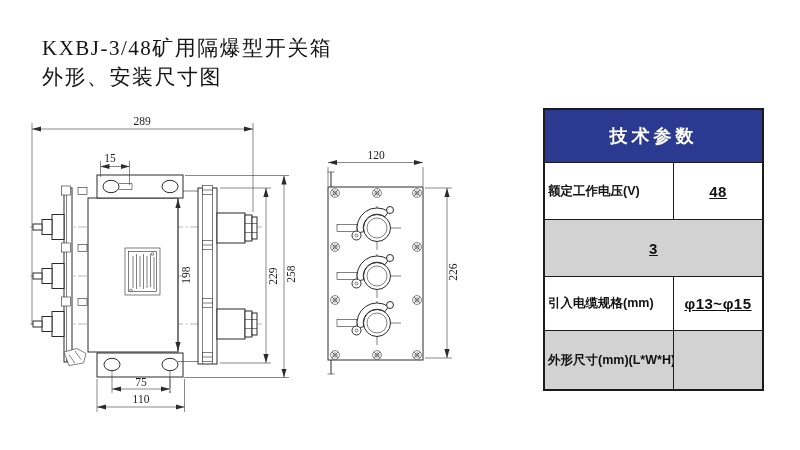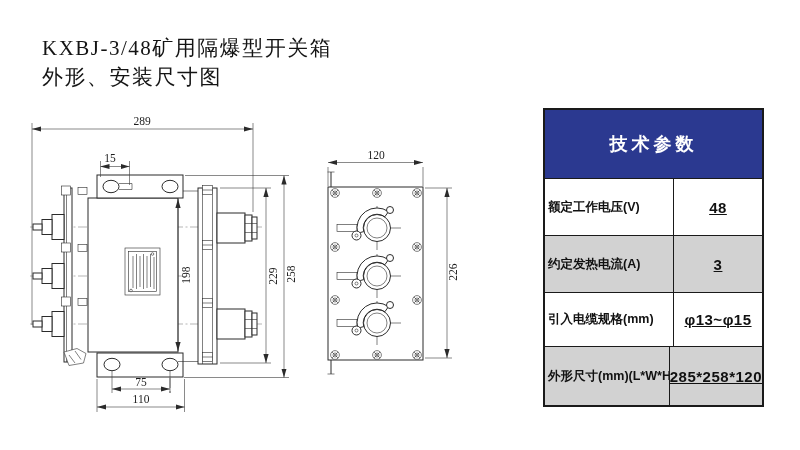--- a/index.html
+++ b/index.html
@@ -24,21 +24,21 @@
   .cl {stroke:#6a6a6a;stroke-width:.5;fill:none;stroke-dasharray:9 2.5 2 2.5;}
   .dt {fill:#1c1c1c;font-family:"Liberation Serif","DejaVu Serif",serif;
        font-size:11.5px;text-anchor:middle;}
   #ar path{fill:#2b2b2b;}
   
   .params{
     position:absolute;left:543px;top:108px;width:221px;
     border:2px solid #1a1a1a;background:#fff;box-sizing:border-box;
   }
   .params .hdr{
-    height:68px;background:var(--table-header-bg,#2b3990);color:#fff;
+    height:52px;background:var(--table-header-bg,#2b3990);color:#fff;
     display:flex;align-items:center;justify-content:center;
     font-size:18px;font-weight:bold;letter-spacing:4px;
   }
   .prow{display:flex;height:56px;border-top:1.5px solid #1a1a1a;background:#fff;}
   .prow:nth-of-type(4){height:53px;}
   .prow:nth-of-type(5){height:58px;}
   .prow.alt{background:var(--table-alt-row-bg,#d2d2d2);}
   .prow .lbl{
     width:129px;box-sizing:border-box;border-right:1.5px solid #1a1a1a;
     display:flex;align-items:center;padding:16px 3px;
@@ -246,24 +246,22 @@
 </svg>
 
 <div class="params">
   <div class="hdr">技术参数</div>
 
   <div class="prow">
     <div class="lbl">额定工作电压(V)</div>
     <div class="val">48</div>
   </div>
   <div class="prow alt">
-    <div class="lbl">约定发热电流(A)</div>
     <div class="val">3</div>
   </div>
   <div class="prow">
     <div class="lbl">引入电缆规格(mm)</div>
     <div class="val">φ13~φ15</div>
   </div>
   <div class="prow alt">
     <div class="lbl">外形尺寸(mm)(L*W*H)</div>
-    <div class="val">285*258*120</div>
   </div>
 </div>
 
 </body></html>

